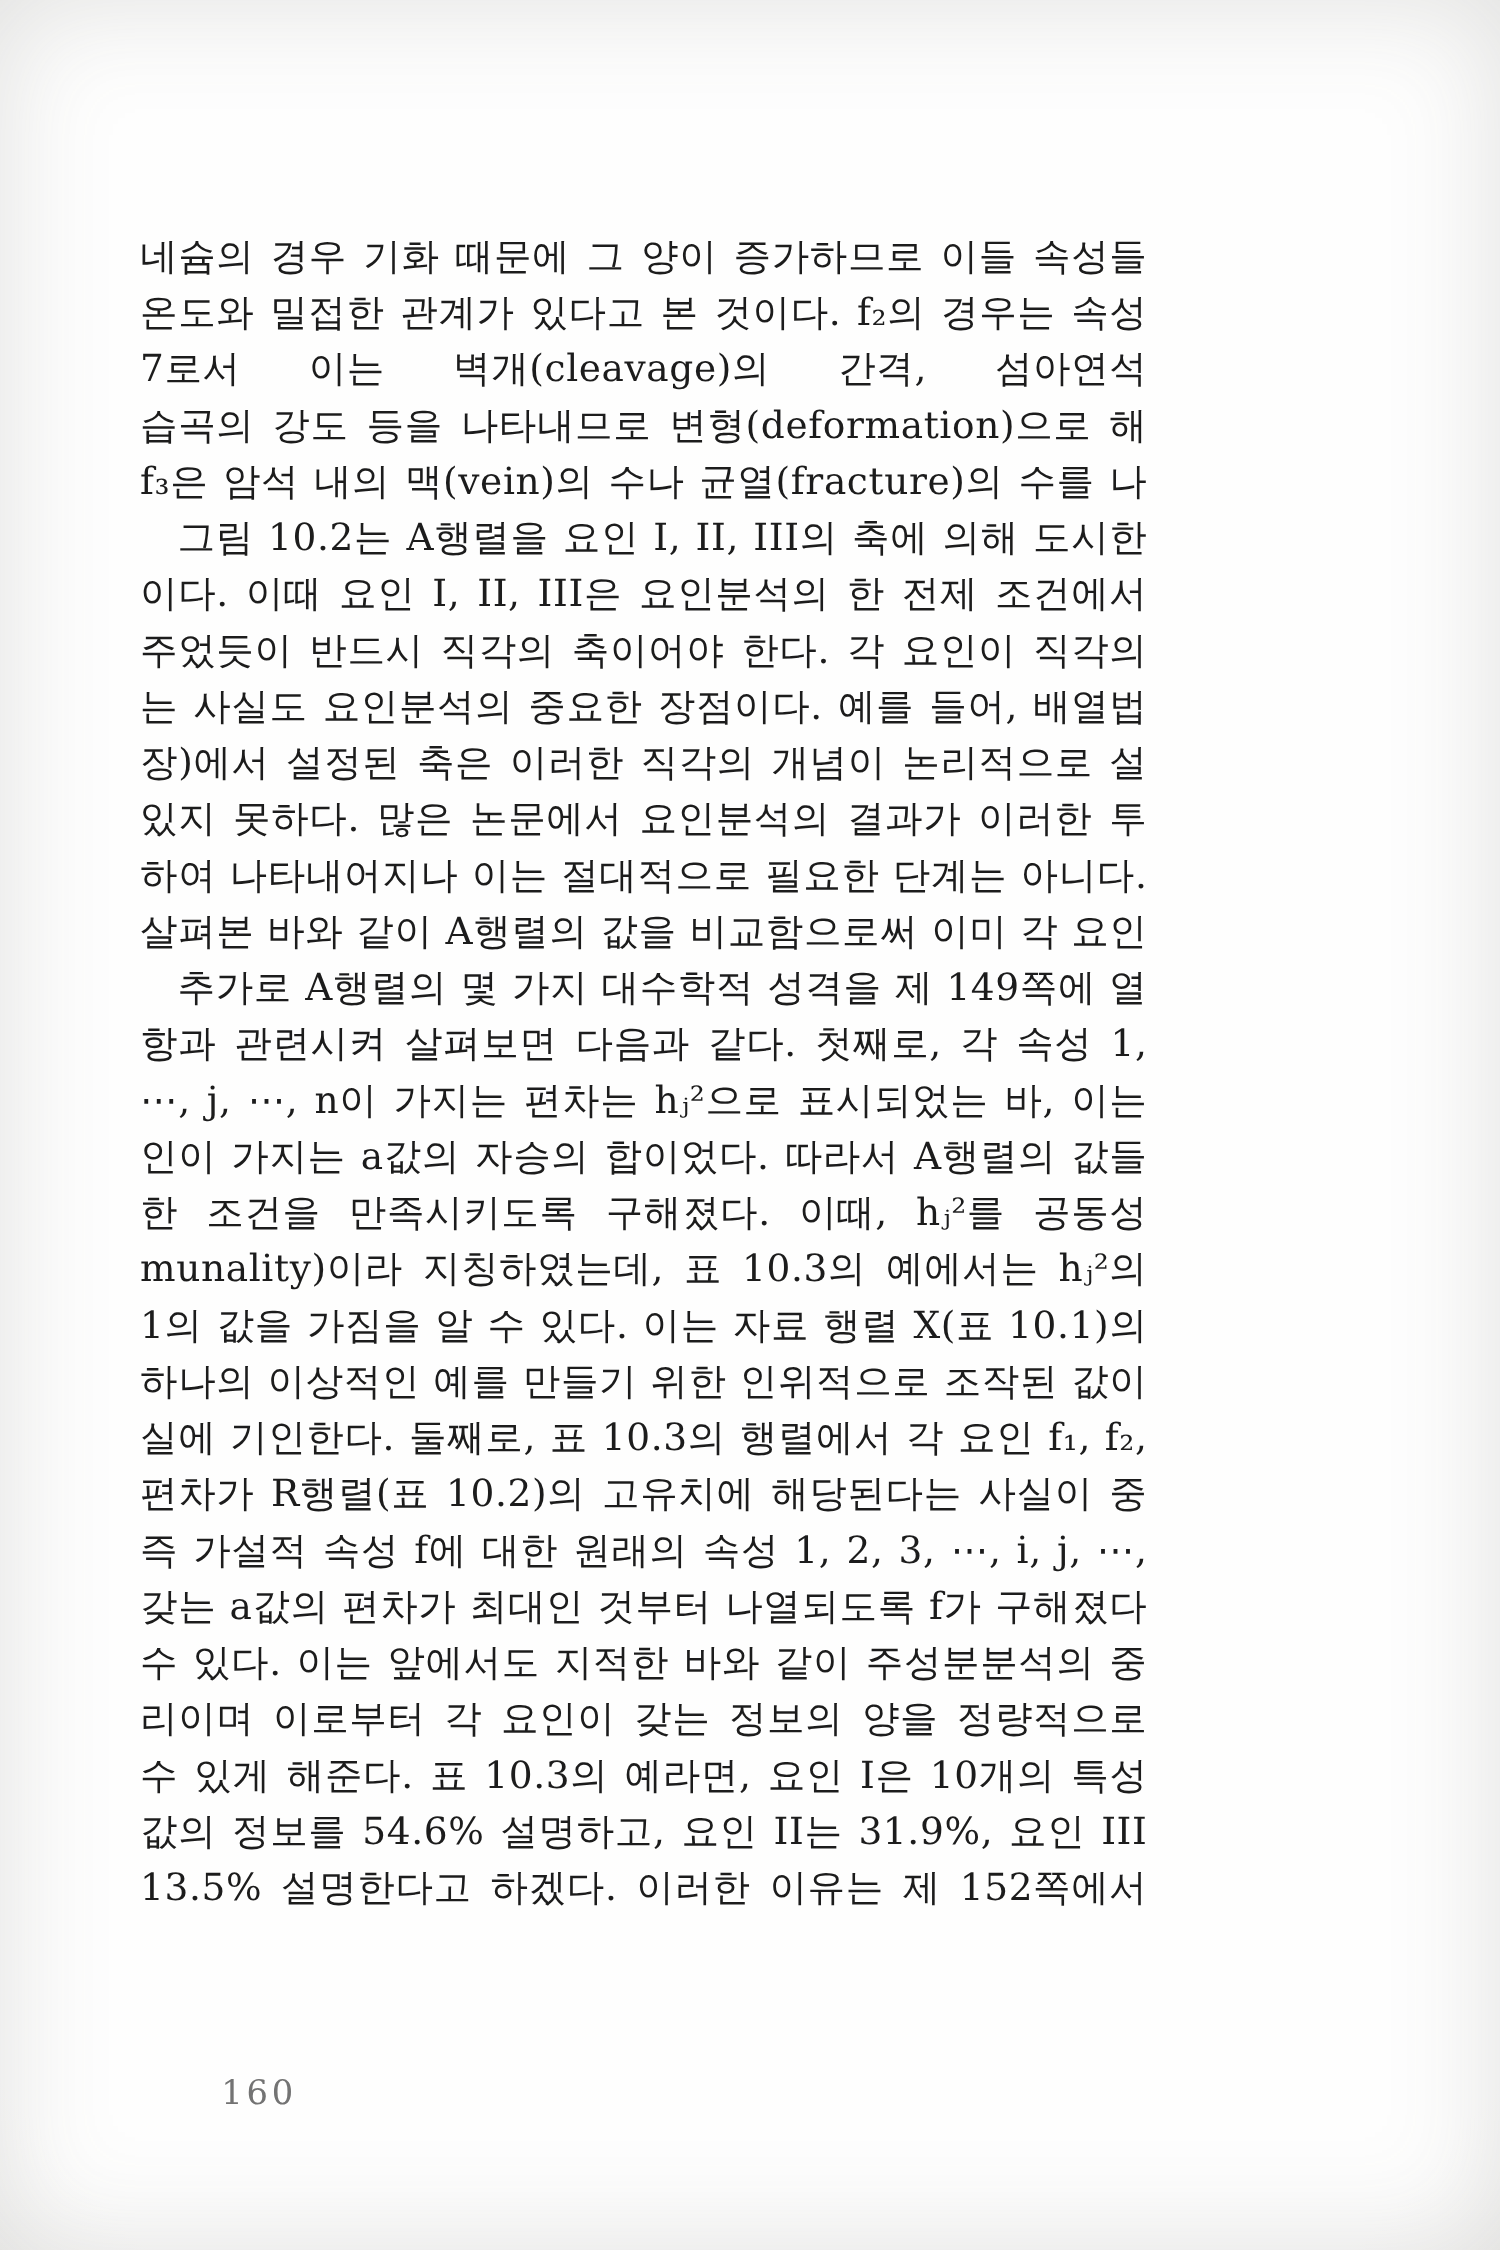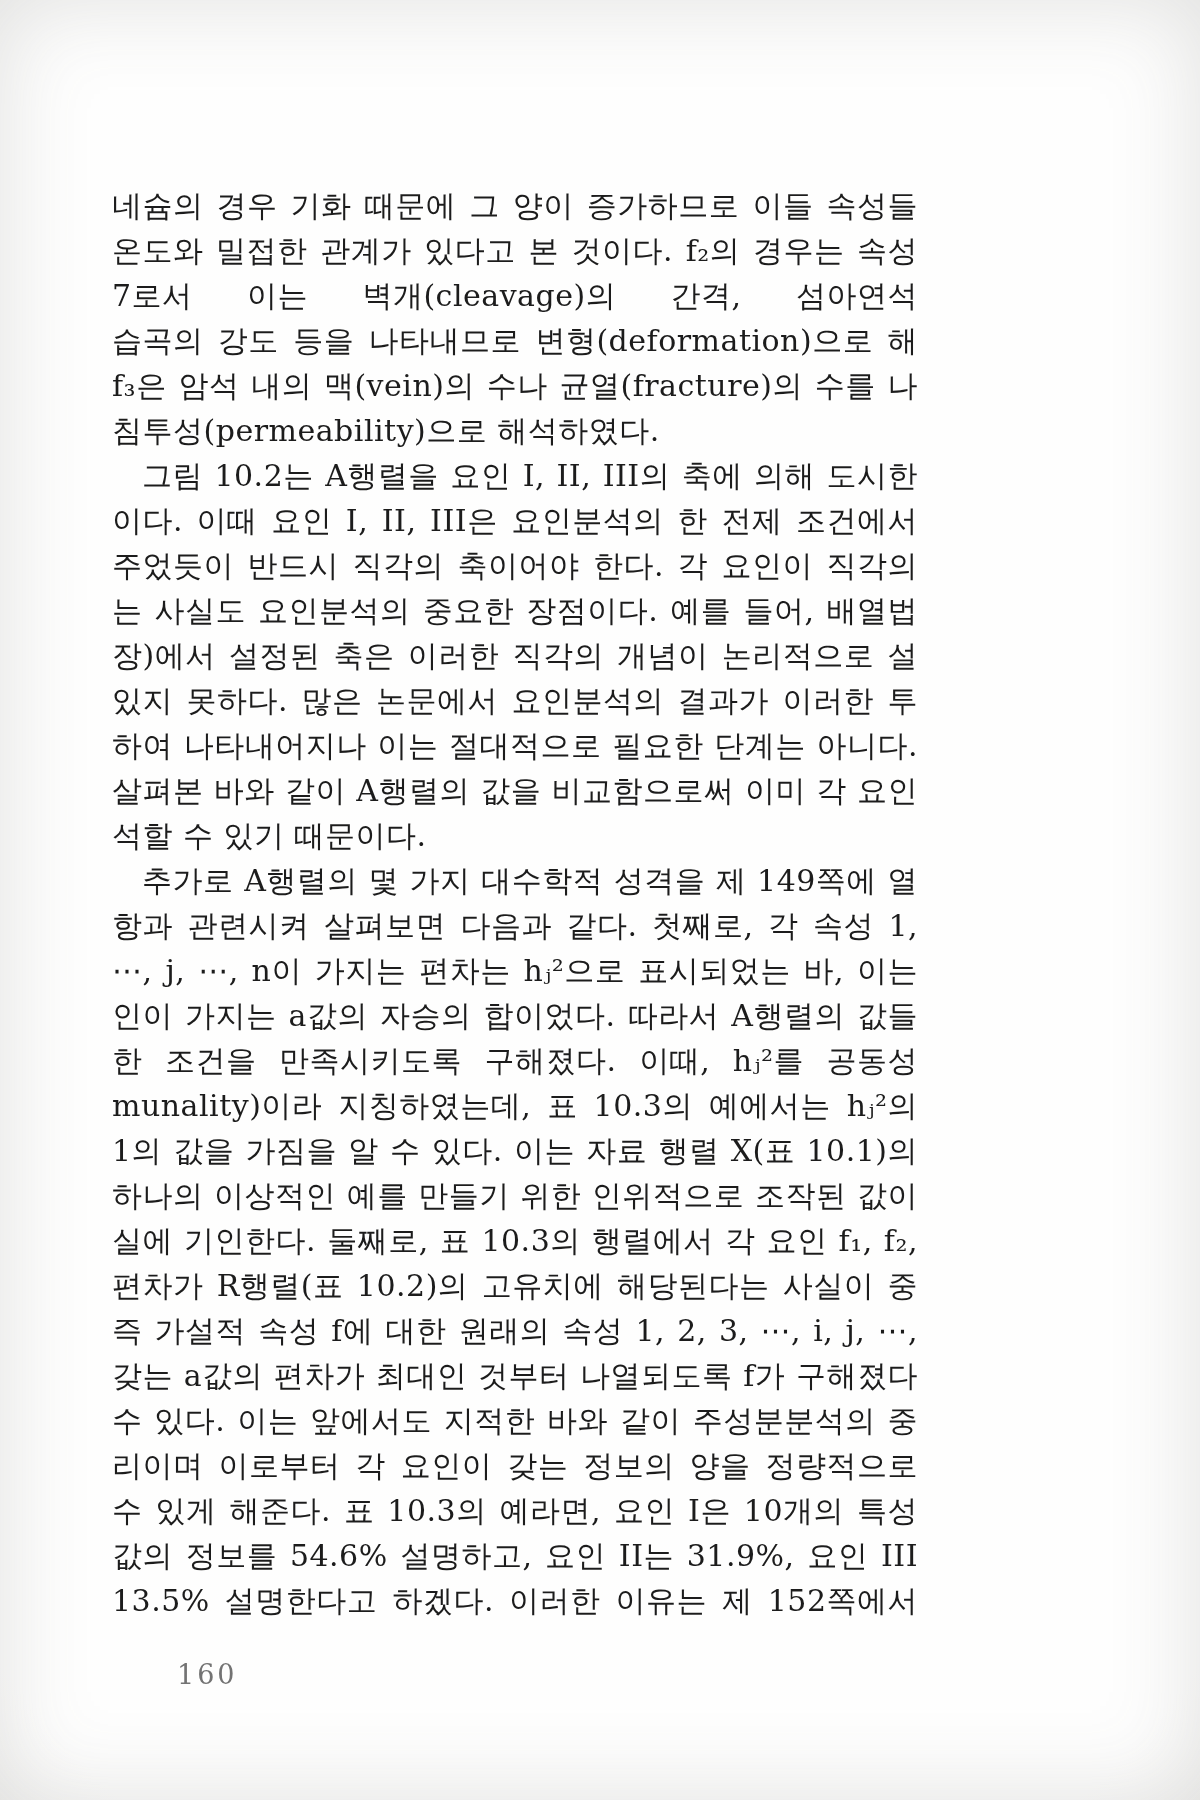--- a/index.html
+++ b/index.html
@@ -70,30 +70,28 @@
 <body>
 
 <div class="scan-surface"></div>
 
 <div class="text-block">
   <div class="line justified">네슘의 경우 기화 때문에 그 양이 증가하므로 이들 속성들은 모두</div>
   <div class="line justified">온도와 밀접한 관계가 있다고 본 것이다. f₂의 경우는 속성 5, 6,</div>
   <div class="line justified">7로서 이는 벽개(cleavage)의 간격, 섬아연석(sphalerite)의 길이,</div>
   <div class="line justified">습곡의 강도 등을 나타내므로 변형(deformation)으로 해석했으며,</div>
   <div class="line justified">f₃은 암석 내의 맥(vein)의 수나 균열(fracture)의 수를 나타내므로</div>
-  <div class="line para-end">침투성(permeability)으로 해석하였다.</div>
   <div class="line justified indent">그림 10.2는 A행렬을 요인 I, II, III의 축에 의해 도시한 결과</div>
   <div class="line justified">이다. 이때 요인 I, II, III은 요인분석의 한 전제 조건에서 보여</div>
   <div class="line justified">주었듯이 반드시 직각의 축이어야 한다. 각 요인이 직각의 축이라</div>
   <div class="line justified">는 사실도 요인분석의 중요한 장점이다. 예를 들어, 배열법(제 9</div>
   <div class="line justified">장)에서 설정된 축은 이러한 직각의 개념이 논리적으로 설정되어</div>
   <div class="line justified">있지 못하다. 많은 논문에서 요인분석의 결과가 이러한 투영에 의</div>
   <div class="line justified">하여 나타내어지나 이는 절대적으로 필요한 단계는 아니다. 위에서</div>
   <div class="line justified">살펴본 바와 같이 A행렬의 값을 비교함으로써 이미 각 요인을 해</div>
-  <div class="line para-end">석할 수 있기 때문이다.</div>
   <div class="line justified indent">추가로 A행렬의 몇 가지 대수학적 성격을 제 149쪽에 열거된 사</div>
   <div class="line justified">항과 관련시켜 살펴보면 다음과 같다. 첫째로, 각 속성 1, 2, 3,</div>
   <div class="line justified">⋯, j, ⋯, n이 가지는 편차는 hⱼ²으로 표시되었는 바, 이는 각 요</div>
   <div class="line justified">인이 가지는 a값의 자승의 합이었다. 따라서 A행렬의 값들은 이러</div>
   <div class="line justified">한 조건을 만족시키도록 구해졌다. 이때, hⱼ²를 공동성(com-</div>
   <div class="line justified">munality)이라 지칭하였는데, 표 10.3의 예에서는 hⱼ²의 값이 모두</div>
   <div class="line justified">1의 값을 가짐을 알 수 있다. 이는 자료 행렬 X(표 10.1)의 값이</div>
   <div class="line justified">하나의 이상적인 예를 만들기 위한 인위적으로 조작된 값이라는 사</div>
   <div class="line justified">실에 기인한다. 둘째로, 표 10.3의 행렬에서 각 요인 f₁, f₂, f₃의</div>
   <div class="line justified">편차가 R행렬(표 10.2)의 고유치에 해당된다는 사실이 중요하다.</div>

